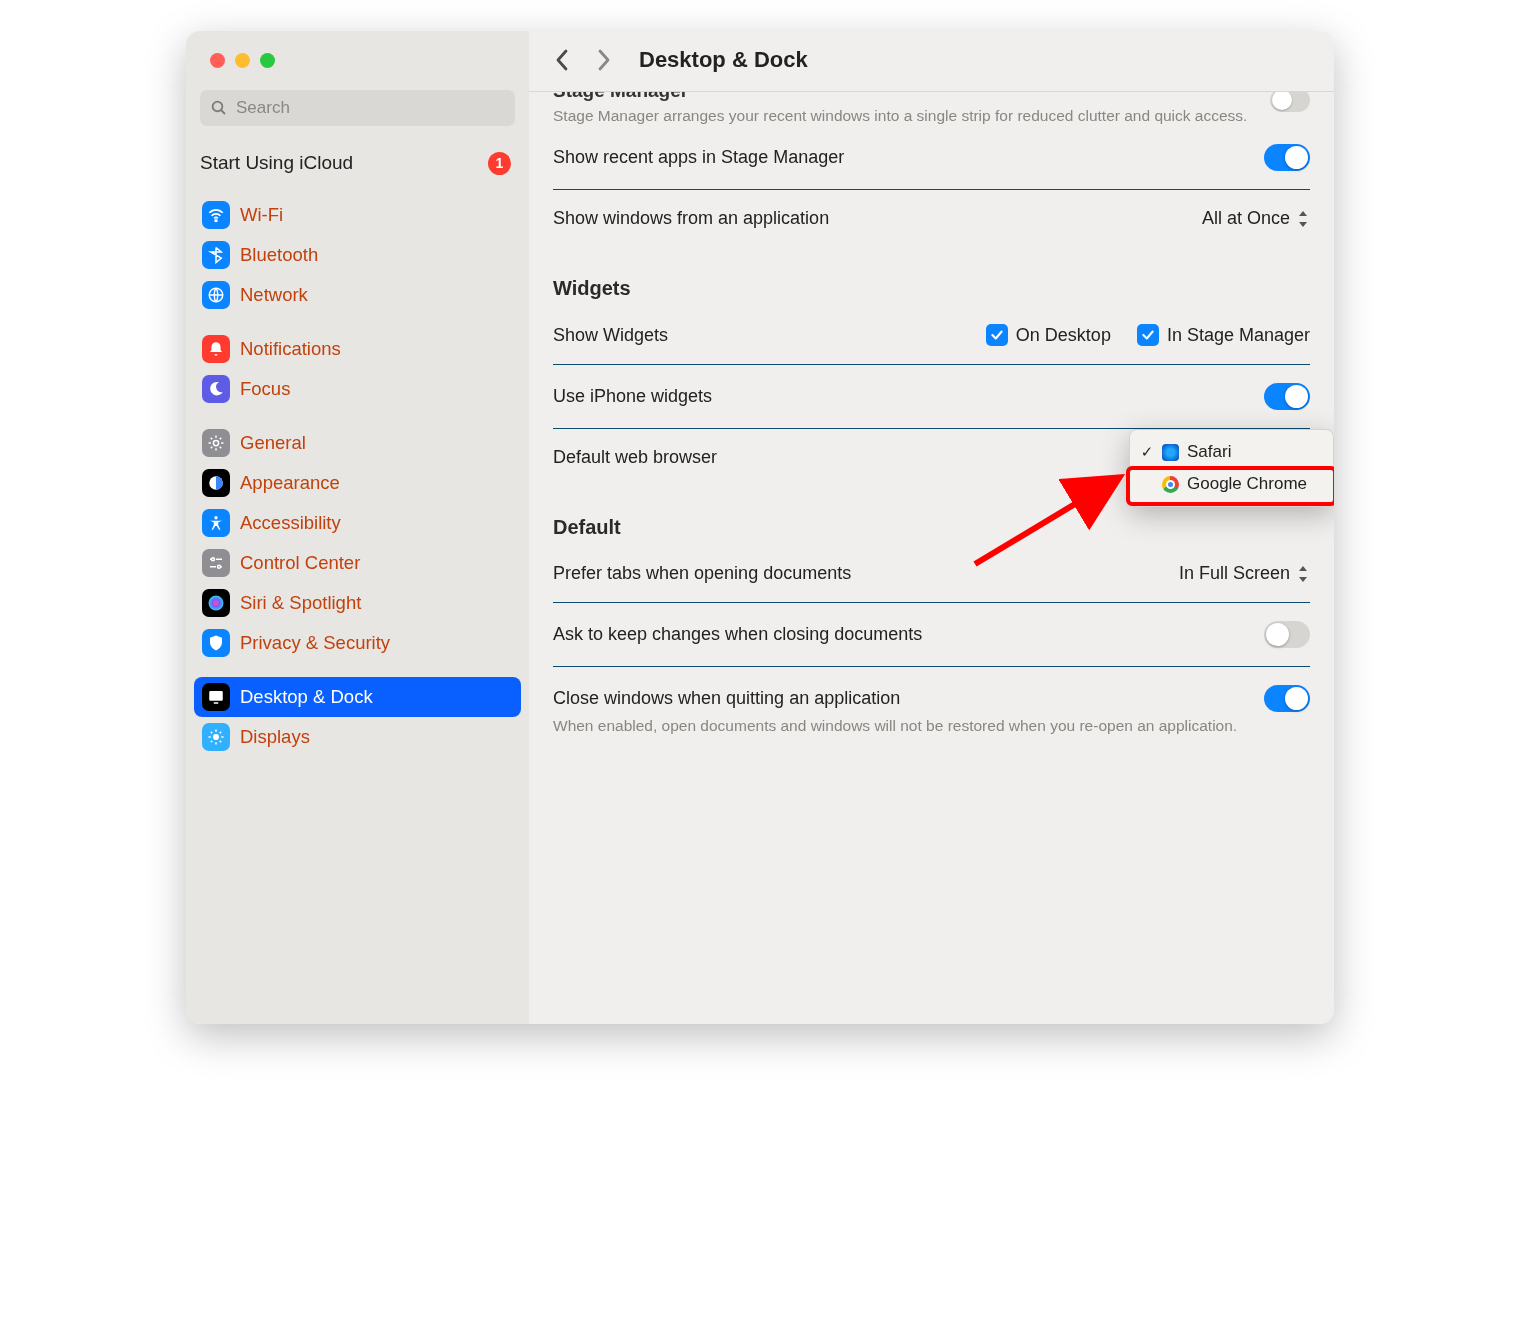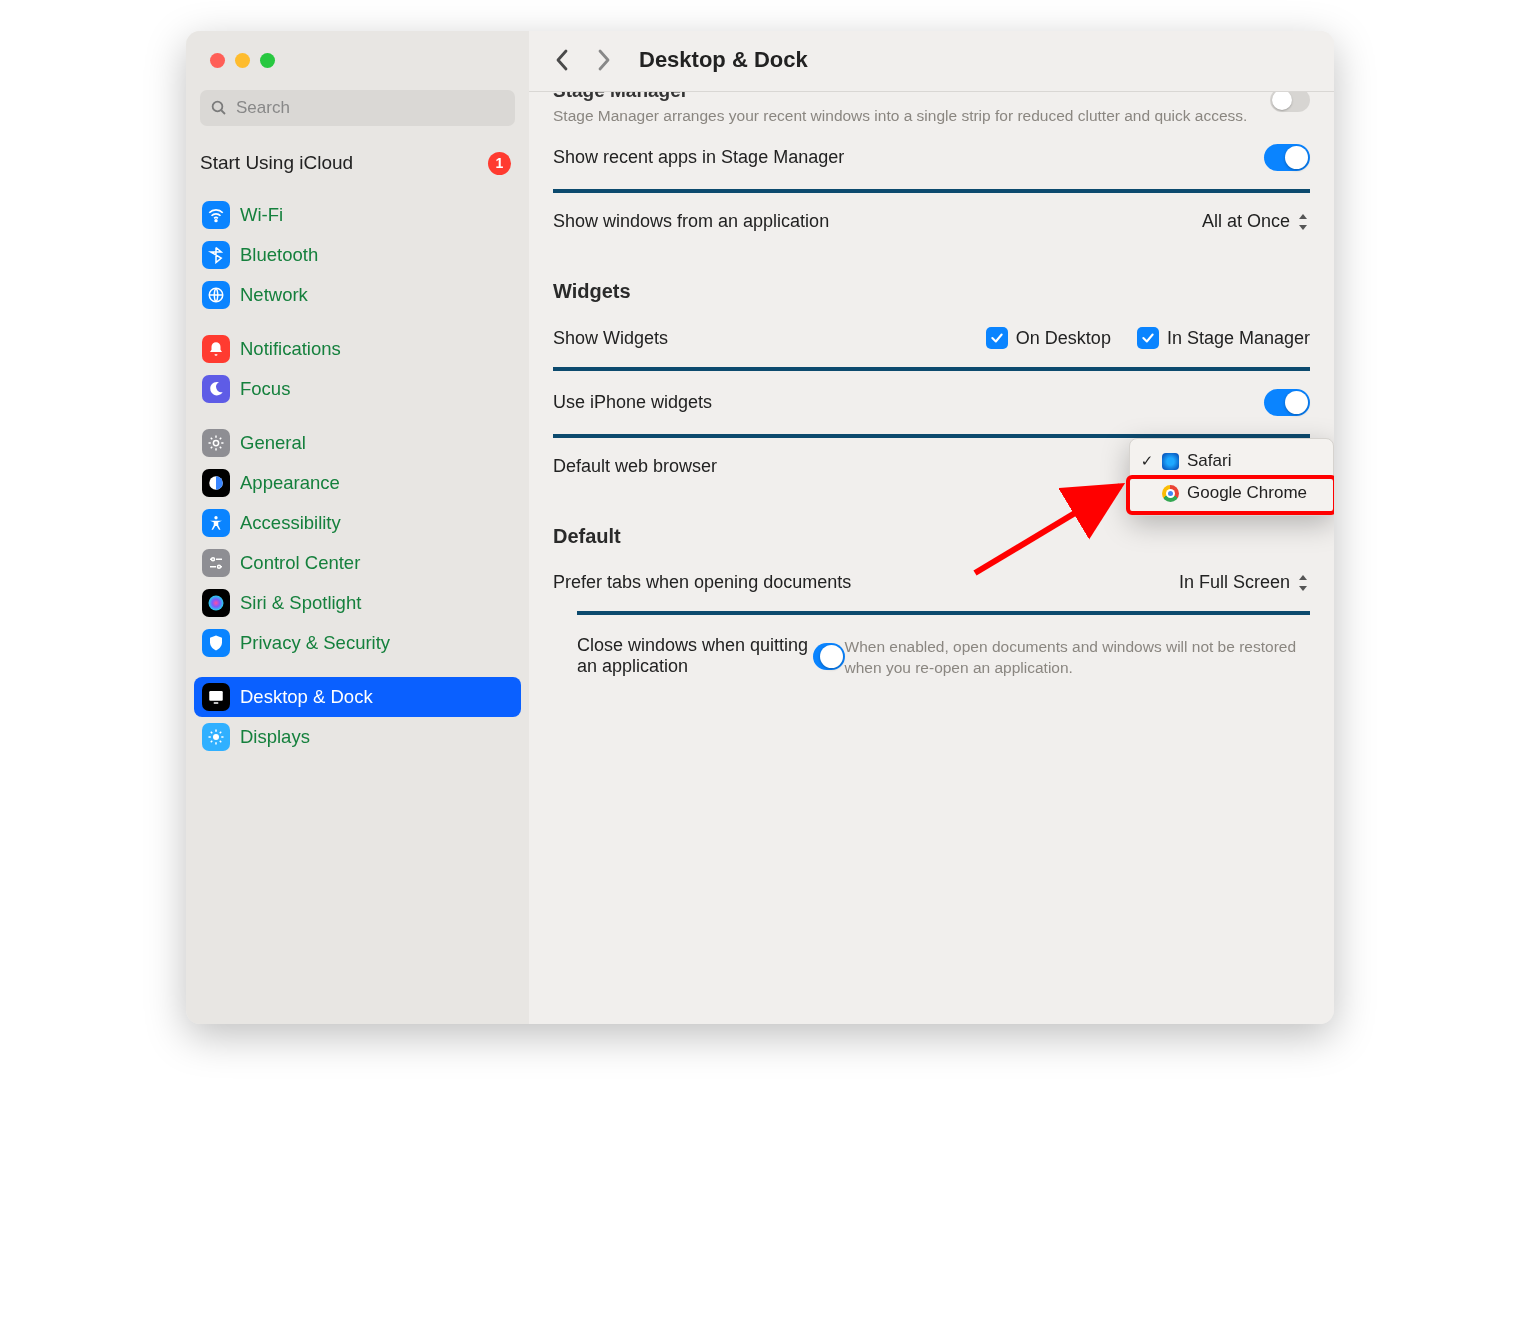--- a/index.html
+++ b/index.html
@@ -11,36 +11,36 @@
     .tl { width:15px; height:15px; border-radius:50%; }
     .tl.r{background:#ff5f57;} .tl.y{background:#febc2e;} .tl.g{background:#28c840;}
     .search { margin:22px 14px 12px; position:relative; }
     .search input { width:100%; height:36px; border:none; border-radius:7px; background:#dad8d5; padding:0 10px 0 36px; font-size:17px; color:#555; }
     .search input::placeholder{color:#888;}
     .search svg{position:absolute;left:10px;top:9px;}
     .icloud { display:flex; justify-content:space-between; align-items:center; padding:14px 18px 14px 14px; font-size:19px; color:#222; }
     .badge { width:23px; height:23px; border-radius:50%; background:#ff3b30; color:#fff; font-size:14px; display:flex; align-items:center; justify-content:center; font-weight:600;}
     .list { padding:6px 8px; }
     .sep { height:14px; }
-    .item { display:flex; align-items:center; gap:10px; padding:6px 8px; border-radius:8px; font-size:18.5px; color:#15803d; cursor:default; }
+    .item { display:flex; align-items:center; gap:10px; padding:6px 8px; border-radius:8px; font-size:18.5px; color:#c2410c; cursor:default; }
     .item.sel { background:#0a60ff; color:#fff; }
     .icn { width:28px; height:28px; border-radius:7px; display:flex; align-items:center; justify-content:center; flex-shrink:0; }
     .icn svg{width:18px;height:18px;}
     
     .main { flex:1; display:flex; flex-direction:column; background:#f1efed; }
     .hdr { display:flex; align-items:center; gap:16px; padding:16px 20px 18px; border-bottom:1px solid #d9d7d4; }
     .nav-btn { width:26px; height:26px; display:flex; align-items:center; justify-content:center; }
     .nav-btn svg{stroke:#888;}
     .nav-btn.active svg{stroke:#4a4a4a;}
     .hdr h1{ font-size:22px; font-weight:700; margin-left:6px; color:#222;}
     .content { flex:1; overflow:hidden; padding:0 24px 15px 24px; position:relative;}
     .partial-title{font-size:19px;font-weight:600;color:#333;margin-top:-12px;}
     .desc{font-size:15.5px;color:#8a8680;line-height:1.35;margin-top:4px;}
     .row{display:flex;align-items:center;justify-content:space-between;padding:18px 0;font-size:18px;color:#222;}
-    .row + .row, .row.border{border-top:4px solid #0c4a6e;}
+    .row + .row, .row.border{border-top:1px solid #0c4a6e;}
     .partial-toggle{position:absolute;right:24px;top:-4px;width:40px;height:24px;border-radius:12px;background:#d7d5d2;}
     .partial-toggle::after{content:"";position:absolute;width:20px;height:20px;border-radius:50%;background:#fff;top:2px;left:2px;box-shadow:0 1px 2px rgba(0,0,0,.25);}
     .toggle{width:46px;height:27px;border-radius:14px;background:#d7d5d2;position:relative;}
     .toggle::after{content:"";position:absolute;width:23px;height:23px;background:#fff;border-radius:50%;top:2px;left:2px;box-shadow:0 1px 3px rgba(0,0,0,.3);}
     .toggle.on{background:#0a84ff;}
     .toggle.on::after{left:auto;right:2px;}
     .section-title{font-size:20px;font-weight:700;color:#2a2a2a;padding:30px 0 6px;}
     .chk{width:22px;height:22px;border-radius:5px;background:#0a84ff;display:inline-flex;align-items:center;justify-content:center;margin-right:8px;}
     .chk svg{width:14px;height:14px;}
     .chk-group{display:flex;align-items:center;gap:26px;font-size:18px;}
@@ -310,21 +310,25 @@
       </div>
 
       <div class="section-title">Default</div>
       <div class="row">
         <span>Prefer tabs when opening documents</span>
         <div class="select">
           <span>In Full Screen</span>
           <span class="updn"></span>
         </div>
       </div>
-      <div class="row border" style="align-items:stretch;gap:0;margin-left:24px;">
+      <div class="row border">
+        <span>Ask to keep changes when closing documents</span>
+        <div class="toggle"></div>
+      </div>
+      <div class="row border" style="flex-direction:column;align-items:stretch;gap:0;">
         <div style="display:flex;justify-content:space-between;align-items:center;">
           <span>Close windows when quitting an application</span>
           <div class="toggle on"></div>
         </div>
         <div class="desc">When enabled, open documents and windows will not be restored when you re-open an application.</div>
       </div>
 
     </div>
   </div>
 </div>

